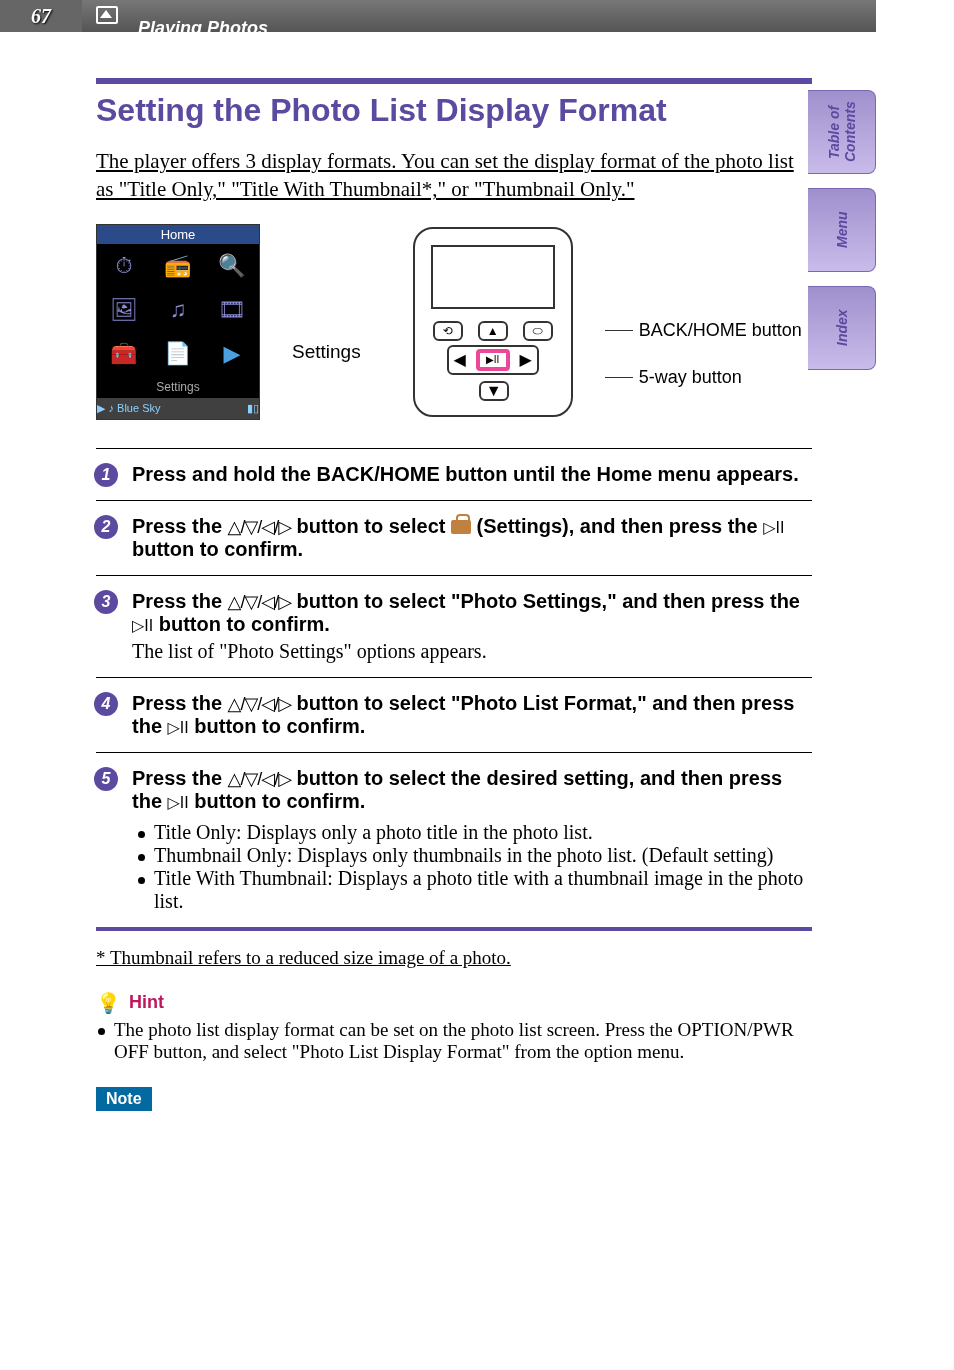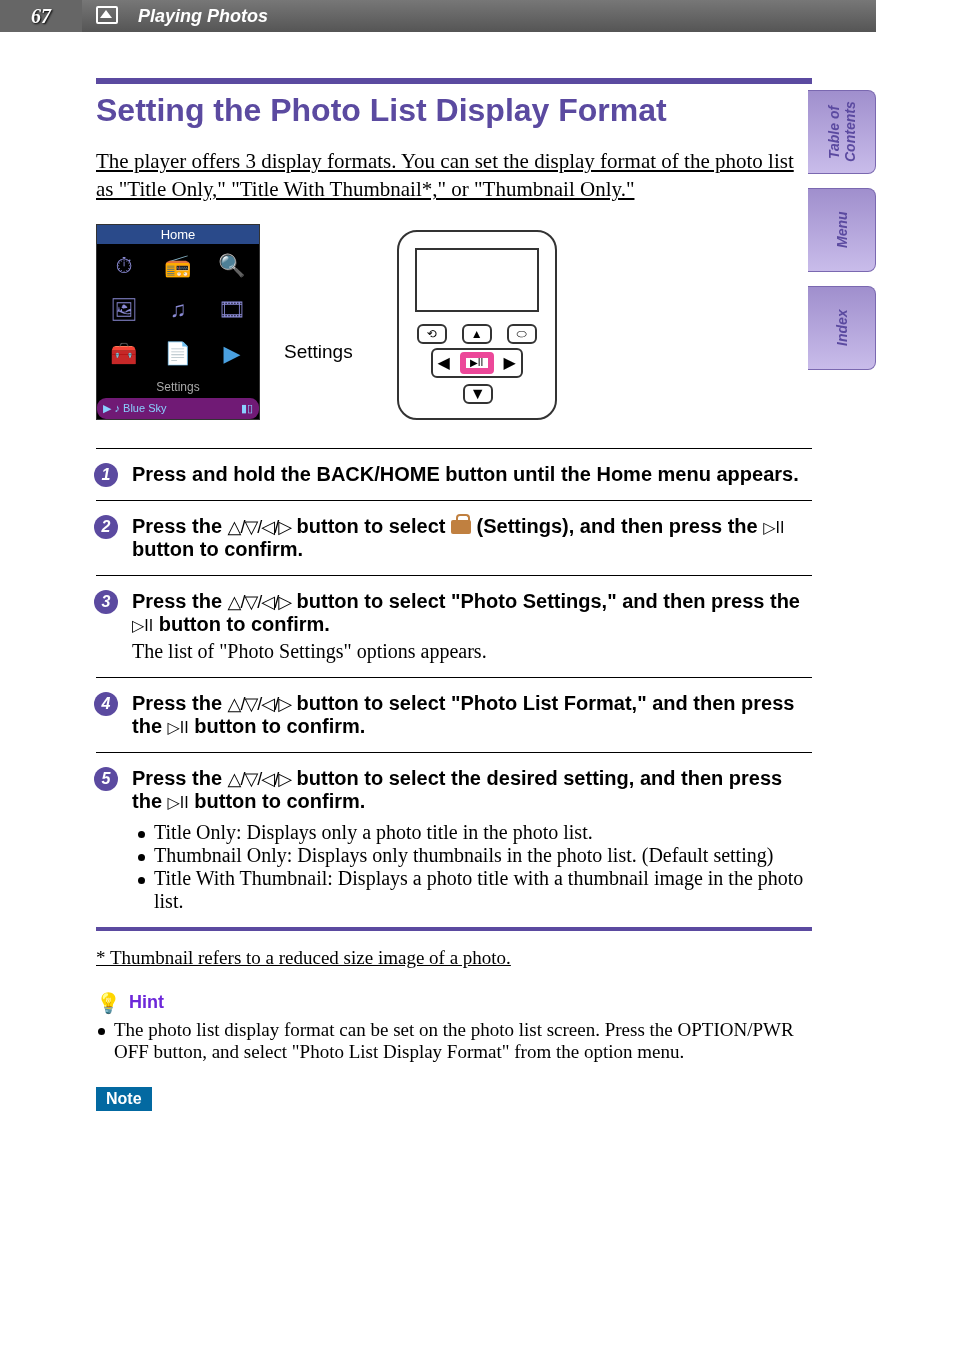--- a/index.html
+++ b/index.html
@@ -3,65 +3,65 @@
 <meta charset="utf-8">
 <style>
   * { margin:0; padding:0; box-sizing:border-box; }
   body { font-family: Georgia, 'Times New Roman', serif; background:#fff; color:#000; width:954px; }
   .page { position:relative; width:876px; min-height:1370px; }
   
   .header-bar { position:absolute; top:0; left:0; right:0; height:32px; background:linear-gradient(#777,#555); display:flex; align-items:center; }
   .page-num { position:absolute; left:0; top:0; width:82px; height:32px; background:#666; color:#fff; font:italic bold 20px/32px Georgia,serif; text-align:center; text-shadow:1px 1px 2px #000; }
   .hdr-icon { position:absolute; left:96px; top:6px; width:22px; height:18px; border:2px solid #fff; border-radius:2px; }
   .hdr-icon::after { content:""; position:absolute; left:2px; top:2px; border-left:6px solid transparent; border-right:6px solid transparent; border-bottom:8px solid #fff; }
-  .section { position:absolute; left:138px; top:0; color:#fff; font:italic bold 18px/32px Arial,sans-serif; }
+  .section { position:absolute; left:138px; top:12px; color:#fff; font:italic bold 18px/32px Arial,sans-serif; }
   
   .side-tabs { position:absolute; right:0; top:90px; display:flex; flex-direction:column; gap:14px; }
   .side-tab { width:68px; height:84px; background:linear-gradient(#c9bcea,#a08fcd); border:1px solid #7a68b0; border-right:none; border-radius:8px 0 0 8px; display:flex; align-items:center; justify-content:center; color:#5b4aa0; font:italic bold 14px Arial,sans-serif; writing-mode:vertical-rl; transform:rotate(180deg); text-align:center; }
   
   .content { position:absolute; left:96px; top:78px; width:716px; }
   .top-rule { height:6px; background:#5b4aa0; margin-bottom:8px; }
   h1 { color:#5b4aa0; font:bold 32px Arial,sans-serif; margin-bottom:18px; }
   p.intro { font:21px/1.35 Georgia,serif; margin-bottom:20px;text-decoration:underline; }
   
-  .shots { display:flex; align-items:flex-end; gap:24px; margin-bottom:28px; }
+  .shots { display:flex; align-items:center; gap:32px; margin-bottom:28px; }
   .home-screen { width:164px; border:1px solid #333; background:#000; }
   .home-title { background:#2a4a8a; color:#fff; text-align:center; font:13px Arial,sans-serif; padding:2px 0; }
   .home-grid { display:grid; grid-template-columns:repeat(3,1fr); gap:0; }
   .home-cell { height:44px; display:flex; align-items:center; justify-content:center; color:#8a8ad4; font-size:22px; }
   .home-cell.orange { color:#e89038; }
   .home-cell.blue { color:#4aa0e0; }
   .home-settings { color:#aaa; text-align:center; font:12px Arial,sans-serif; padding:4px 0; }
-  .home-footer { background:#701a75; color:#8ad0ff; font:11px Arial,sans-serif; padding:4px 6px; display:flex; justify-content:space-between; align-items:center;border-radius:9px; }
+  .home-footer { background:#404040; color:#8ad0ff; font:11px Arial,sans-serif; padding:4px 0; display:flex; justify-content:space-between; align-items:center; }
   .settings-label { font:19px Arial,sans-serif; align-self:center; margin-top:60px; }
   .device { width:160px; height:190px; border:2px solid #333; border-radius:20px; position:relative; margin-left:20px; }
   .dev-screen { position:absolute; left:16px; top:16px; right:16px; height:64px; border:2px solid #333; }
   .dev-ctrl-row { position:absolute; top:92px; left:18px; right:18px; display:flex; justify-content:space-between; align-items:center; }
   .ctrl-box { width:30px; height:20px; border:2px solid #333; border-radius:6px; display:flex; align-items:center; justify-content:center; font:12px Arial,sans-serif; }
   .dev-5way { position:absolute; top:116px; left:32px; right:32px; height:30px; border:2px solid #333; border-radius:6px; display:flex; align-items:center; justify-content:space-around; }
-  .dev-center { width:34px; height:22px; border:6px solid #ec4899; border-radius:4px; display:flex; align-items:center; justify-content:center; font:10px Arial,sans-serif; }
+  .dev-center { width:34px; height:22px; border:4px solid #ec4899; border-radius:4px; display:flex; align-items:center; justify-content:center; font:10px Arial,sans-serif; }
   .dev-down { position:absolute; top:152px; left:64px; width:30px; height:20px; border:2px solid #333; border-radius:6px; display:flex; align-items:center; justify-content:center; }
   .dev-labels { font:18px Arial,sans-serif; display:flex; flex-direction:column; gap:26px; margin-top:64px; }
   .dev-labels div::before { content:""; display:inline-block; width:28px; border-top:1px solid #333; margin-right:6px; vertical-align:middle; }
   
   .step { border-top:1px solid #000; padding:14px 0 14px 0; position:relative; }
   .step-last { border-bottom:4px solid #5b4aa0; }
   .step-num { position:absolute; left:-2px; top:14px; width:24px; height:24px; border-radius:50%; background:#5b4aa0; color:#fff; font:bold 16px/24px Arial,sans-serif; text-align:center; font-style:italic; }
   .step-body { margin-left:36px; }
   .step-head { font:bold 20px Arial,sans-serif; }
   .step-sub { font:20px Georgia,serif; margin-top:4px; }
   .nav-sym { font:18px Arial,sans-serif; letter-spacing:-1px; }
   .play-sym { font:16px Arial,sans-serif; }
   .bullets { list-style:none; margin-top:8px; }
   .bullets li { font:20px Georgia,serif; position:relative; padding-left:22px; margin-top:0; }
   .bullets li::before { content:""; position:absolute; left:6px; top:10px; width:7px; height:7px; background:#000; border-radius:50%; }
   .footnote { font:19px Georgia,serif; margin-top:16px;text-decoration:underline; }
   .hint-row { margin-top:22px; display:flex; align-items:center; gap:8px; }
   .hint-icon { color:#5b4aa0; font:20px Arial,sans-serif; }
-  .hint-label { color:#6d28d9; font:bold 18px Arial,sans-serif; }
+  .hint-label { color:#be185d; font:bold 18px Arial,sans-serif; }
   .hint-body { font:19px Georgia,serif; margin-top:4px; padding-left:18px; position:relative; }
   .hint-body::before { content:""; position:absolute; left:2px; top:9px; width:7px; height:7px; background:#000; border-radius:50%; }
   .note-box { display:inline-block; background:#0369a1; color:#fff; font:bold 16px Arial,sans-serif; padding:3px 10px; margin-top:24px; }
   .toolbox-icon { display:inline-block; width:20px; height:14px; background:#c08040; border-radius:2px; vertical-align:middle; position:relative; }
   .toolbox-icon::before { content:""; position:absolute; top:-6px; left:5px; width:10px; height:6px; border:2px solid #c08040; border-bottom:none; border-radius:4px 4px 0 0; }
 </style>
 </head>
 <body>
 
 <div class="page">
@@ -113,20 +113,24 @@
           <div class="ctrl-box">⬭</div>
         </div>
         <div class="dev-5way">
           <span>◀</span>
           <div class="dev-center">▶II</div>
           <span>▶</span>
         </div>
         <div class="dev-down">▼</div>
       </div>
 
+      <div class="dev-labels">
+        <div>BACK/HOME button</div>
+        <div>5-way button</div>
+      </div>
     </div>
 
     
     <div class="step">
       <div class="step-num">1</div>
       <div class="step-body">
         <div class="step-head">Press and hold the BACK/HOME button until the Home menu appears.</div>
       </div>
     </div>
 

